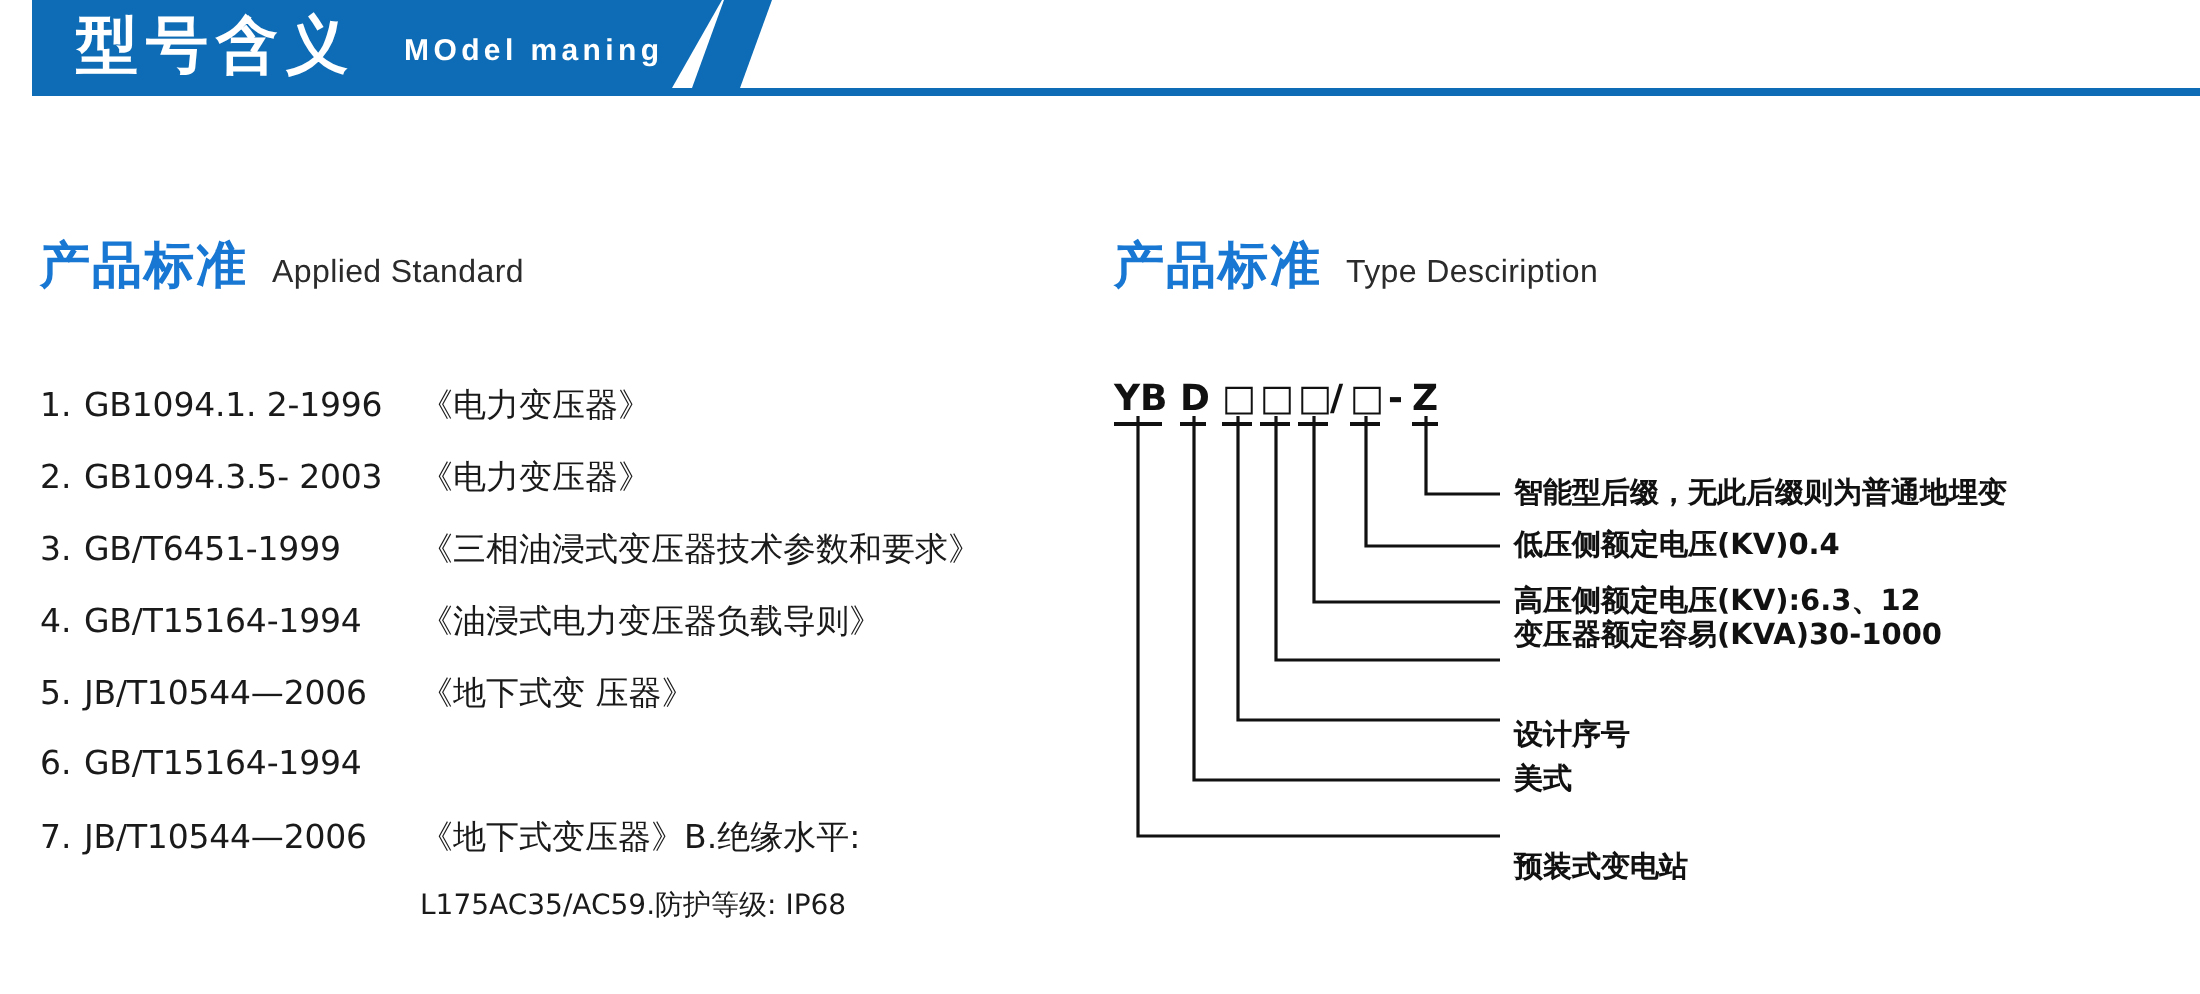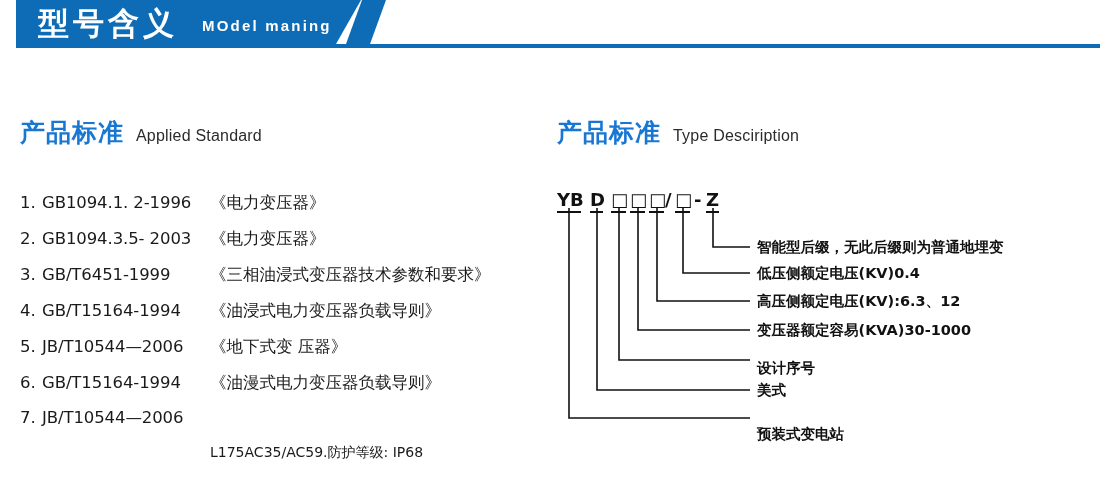--- a/index.html
+++ b/index.html
@@ -135,25 +135,25 @@
       <span class="std-name">《油浸式电力变压器负载导则》</span>
     </div>
     <div class="std-row">
       <span class="std-num">5.</span>
       <span class="std-code">JB/T10544—2006</span>
       <span class="std-name">《地下式变 压器》</span>
     </div>
     <div class="std-row">
       <span class="std-num">6.</span>
       <span class="std-code">GB/T15164-1994</span>
-      <span class="std-name">《油漫式电力变压器负载导则》</span>
     </div>
     <div class="std-row">
       <span class="std-num">7.</span>
       <span class="std-code">JB/T10544—2006</span>
+      <span class="std-name">《地下式变压器》B.绝缘水平:</span>
     </div>
     <div class="std-cont">L175AC35/AC59.防护等级: IP68</div>
   </div>
 
 <div class="code-row" id="code-row">
     <span class="code-seg" style="left: 0px; width: 24px;">
       <span class="glyph">YB</span>
       <span class="bar"></span>
     </span>
     <span class="code-seg" style="left: 33px; width: 13px;">
@@ -198,17 +198,17 @@
     <polyline points="683,212 683,273 750,273" fill="none" stroke="#111111" stroke-width="1.6"></polyline>
     <line x1="683" y1="208" x2="683" y2="212" stroke="#111111" stroke-width="1.6"></line>
     <polyline points="713,212 713,247 750,247" fill="none" stroke="#111111" stroke-width="1.6"></polyline>
     <line x1="713" y1="208" x2="713" y2="212" stroke="#111111" stroke-width="1.6"></line>
   </svg>
 
 <div class="desc-list" id="desc-list">
     <div class="desc-item" style="top: 409px; margin-top: 16px;">预装式变电站</div>
     <div class="desc-item" style="top: 381px;">美式</div>
     <div class="desc-item" style="top: 359px;">设计序号</div>
-    <div class="desc-item" style="top: 321px;">变压器额定容易(KVA)30-1000</div>
+    <div class="desc-item" style="top: 309px;">变压器额定容易(KVA)30-1000</div>
     <div class="desc-item" style="top: 292px;">高压侧额定电压(KV):6.3、12</div>
     <div class="desc-item" style="top: 264px;">低压侧额定电压(KV)0.4</div>
     <div class="desc-item" style="top: 238px;">智能型后缀，无此后缀则为普通地埋变</div>
   </div>
 
 </body></html>

